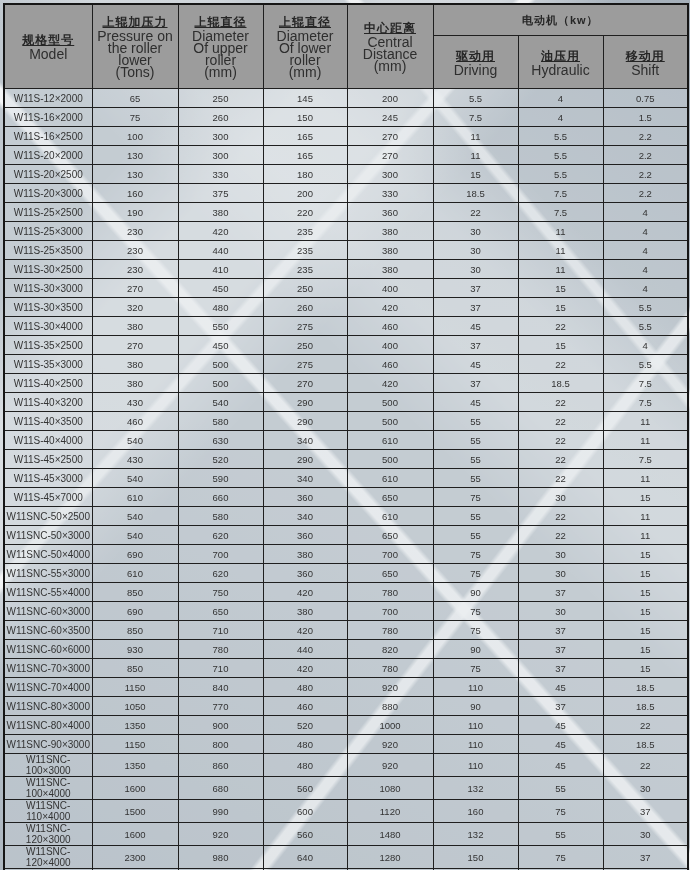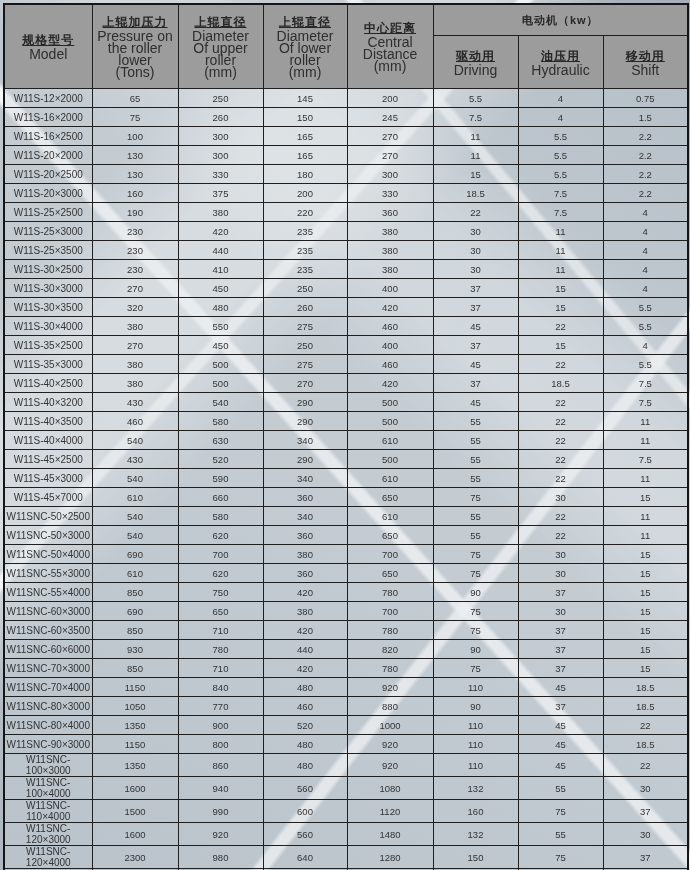--- a/index.html
+++ b/index.html
@@ -460,21 +460,21 @@
           <td>860</td>
           <td>480</td>
           <td>920</td>
           <td>110</td>
           <td>45</td>
           <td>22</td>
         </tr>
         <tr>
           <td>W11SNC-100×4000</td>
           <td>1600</td>
-          <td>940</td>
+          <td>680</td>
           <td>560</td>
           <td>1080</td>
           <td>132</td>
           <td>55</td>
           <td>30</td>
         </tr>
         <tr>
           <td>W11SNC-110×4000</td>
           <td>1500</td>
           <td>990</td>

